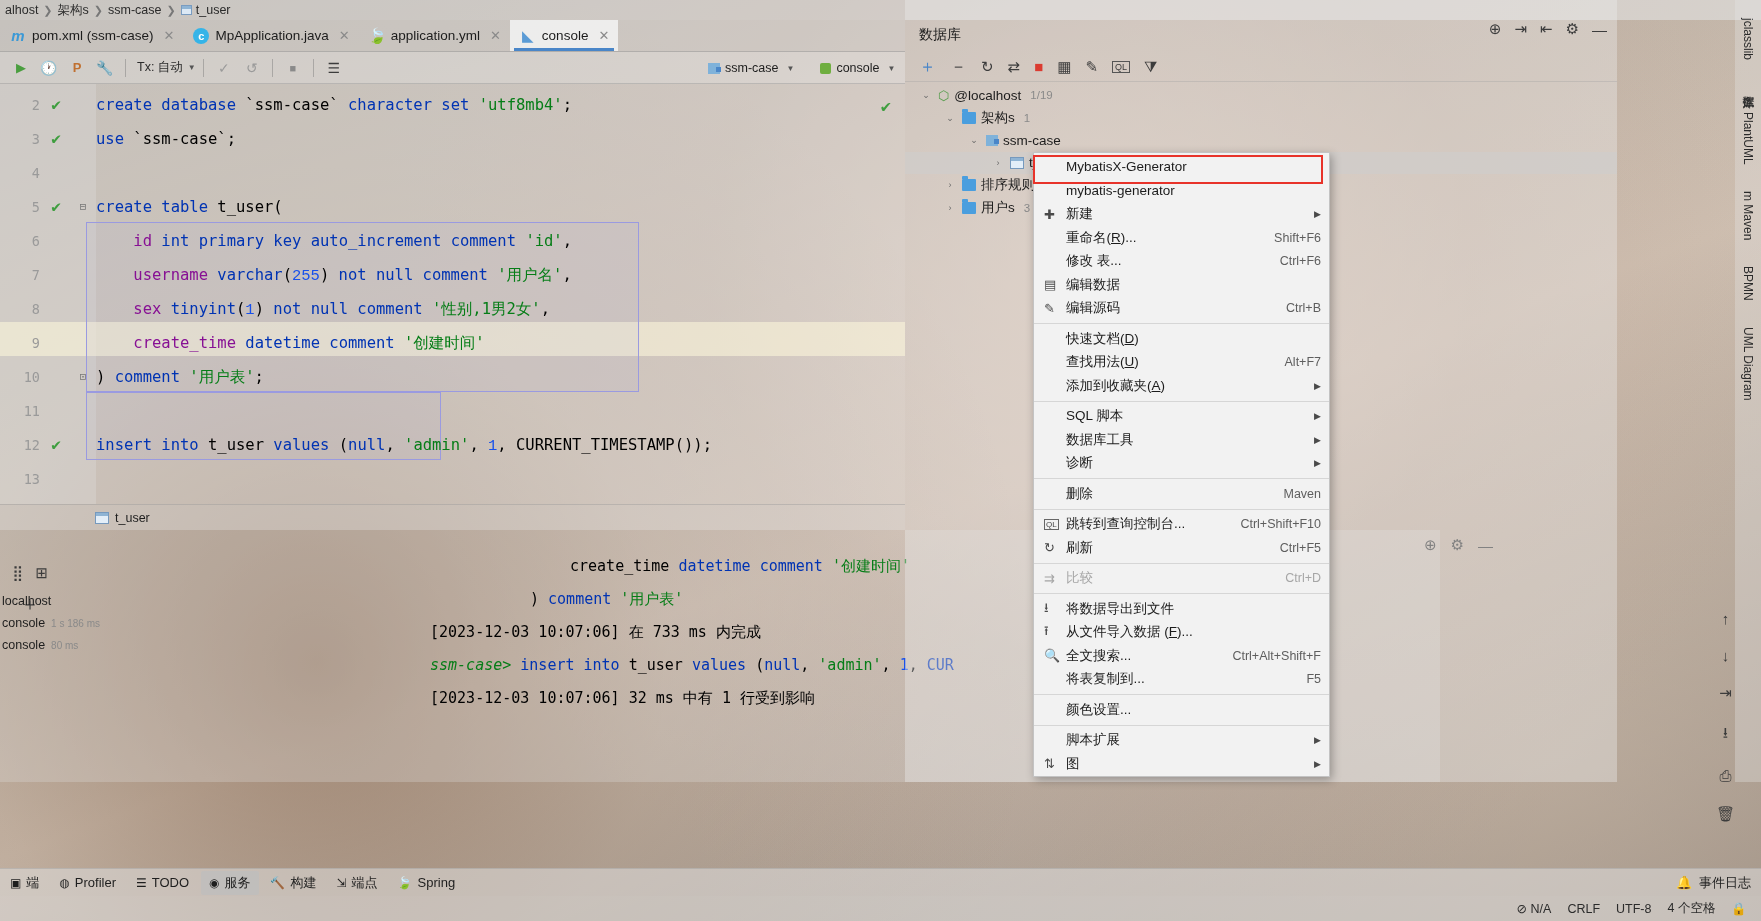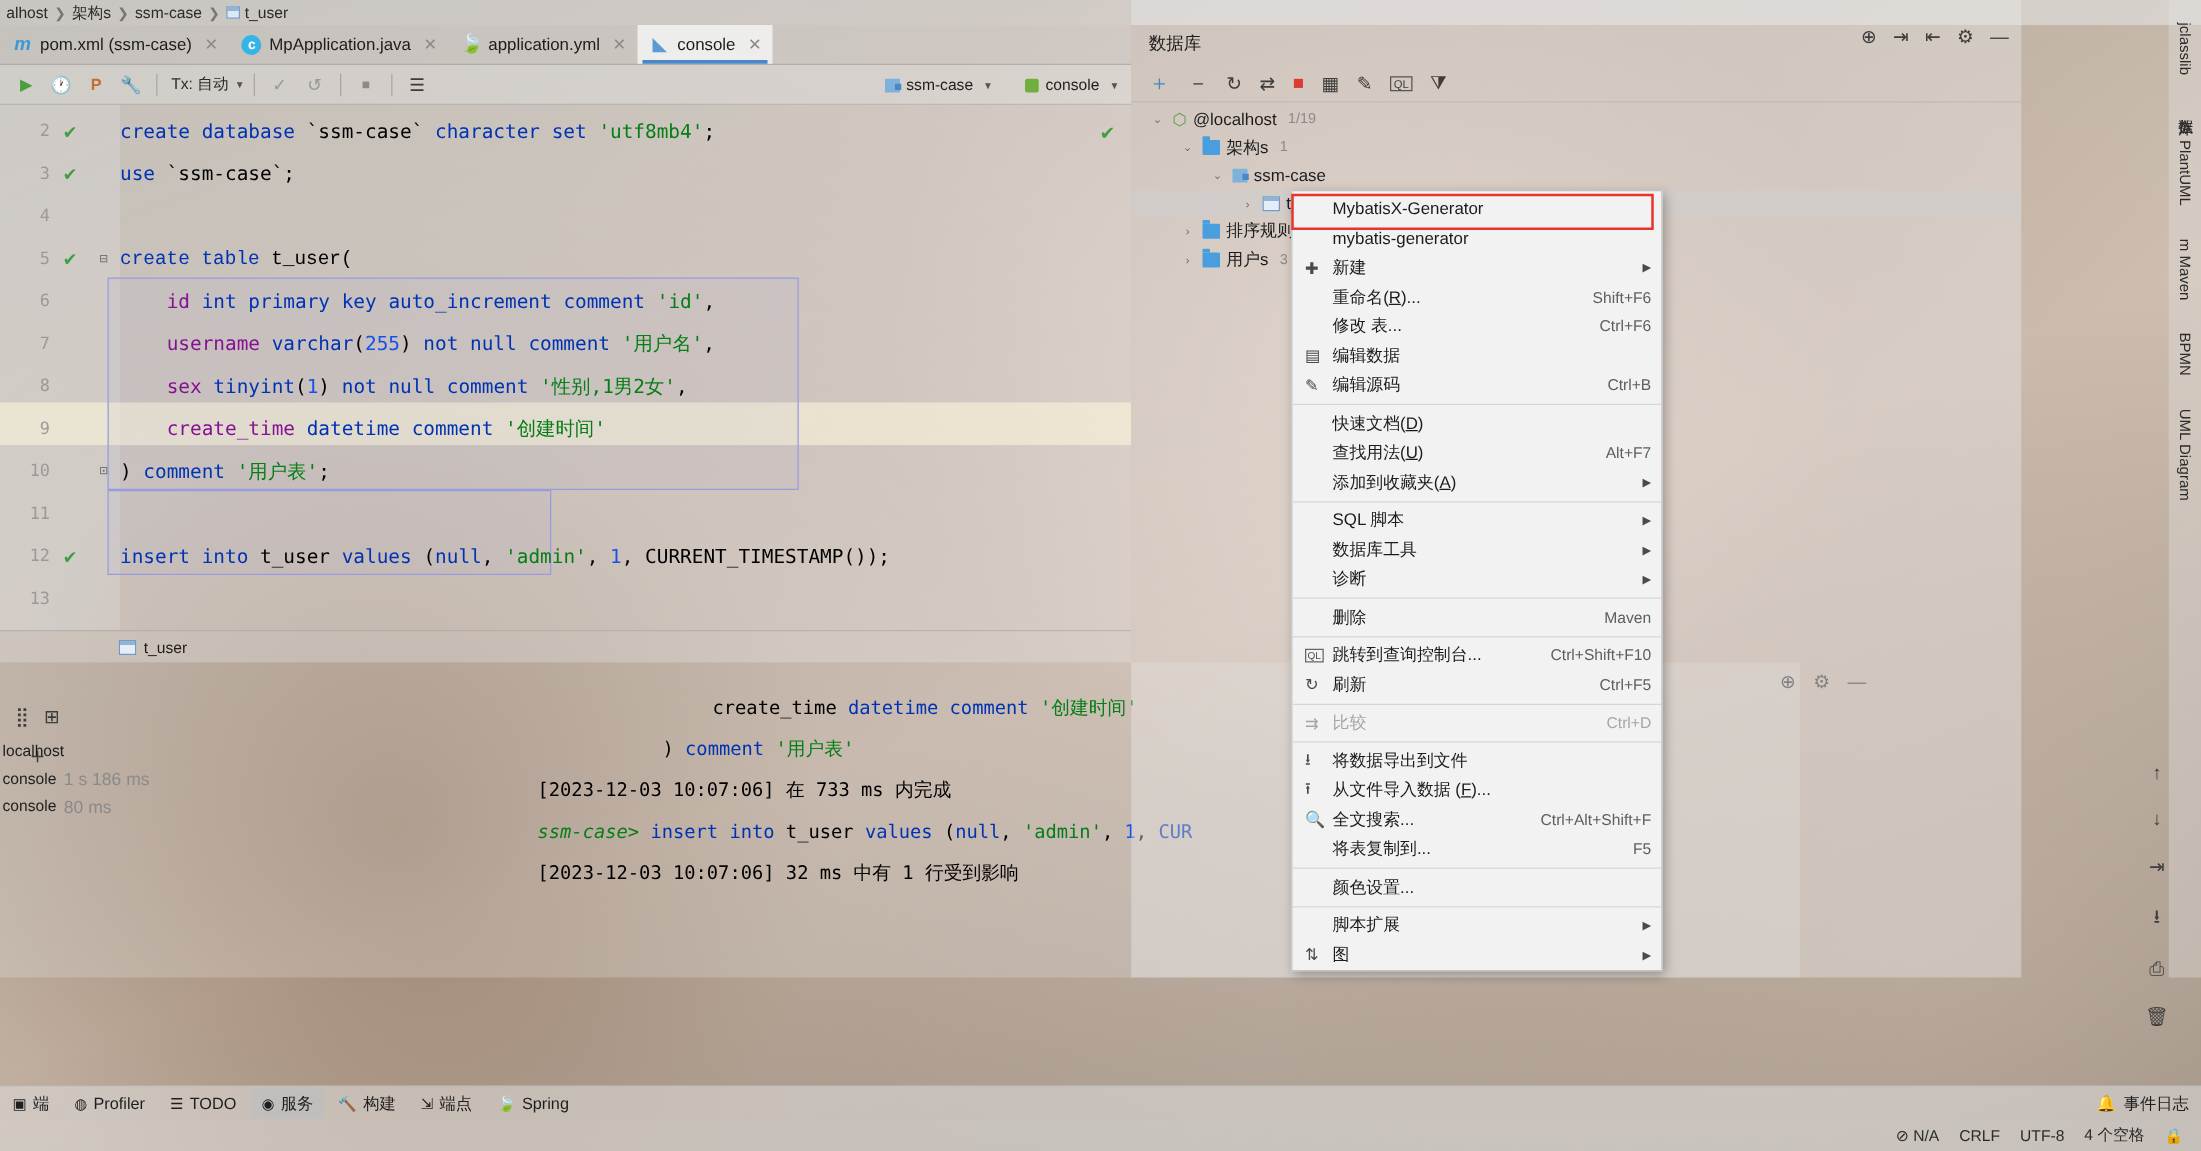--- a/index.html
+++ b/index.html
@@ -110,21 +110,21 @@
     position: absolute; left: 48px; width: 16px; text-align: center;
     color: #3f9e3f; font-weight: bold; font-size: 16px; line-height: 34px;
   }
   .fold {
     position: absolute; left: 76px; width: 14px; text-align: center;
     color: #777; font-size: 11px; line-height: 34px;
   }
   .k  { color: #0033b3; }       
   .id { color: #000000; }
   .st { color: #067d17; }       
-  .nm { color: #1750eb; }       
+  .nm { color: #1750eb; font-family: Liberation Mono, monospace; }       
   .col{ color: #871094; }       
   .fn { color: #000000; }
   .pl { color: #000000; }
   .stmt-box {
     position: absolute; border: 1px solid #9a9ae0; background: rgba(175,175,230,0.10);
     pointer-events: none;
   }
   .cur-line {
     position: absolute; left: 0; right: 0; height: 34px;
     background: rgba(255,250,220,0.55);
@@ -150,21 +150,21 @@
   }
   .bp-toolbar-left {
     position: absolute; left: 0; top: 26px; width: 60px; height: 226px;
     display: flex; flex-direction: column; align-items: center; gap: 10px; padding-top: 8px;
   }
   .bp-tree {
     position: absolute; left: 0; top: 60px; width: 420px;
     font-size: 12.5px; color: #1e1e1e;
   }
   .bp-tree-row { height: 22px; display: flex; align-items: center; gap: 6px; padding-left: 2px; white-space: nowrap; }
-  .bp-time { color: #8a8a8a; font-size: 14px; }
+  .bp-time { color: #8a8a8a; font-size: 10px; }
   .bp-out {
     position: absolute; left: 410px; top: 20px; right: 0; bottom: 0;
     font-family: "DejaVu Sans Mono", monospace; font-size: 15px;
     color: #000; padding-left: 10px; overflow: hidden;
   }
   .bp-line { height: 33px; line-height: 33px; white-space: pre; }
 
   .bp-icons-right {
     position: absolute; right: 258px; top: 530px; display: flex; gap: 14px;
     align-items: center; height: 30px; padding-right: 10px;
@@ -357,21 +357,21 @@
         <div class="gmark" style="top: 4px;">✔</div>
         <div class="cl" style="top: 4px; left: 96px;"><span class="k">create</span><span class="pl"> </span><span class="k">database</span><span class="pl"> </span><span class="id">`ssm-case`</span><span class="pl"> </span><span class="k">character</span><span class="pl"> </span><span class="k">set</span><span class="pl"> </span><span class="st">'utf8mb4'</span><span class="pl">;</span></div>
         <div class="lnum" style="top: 38px;">3</div>
         <div class="gmark" style="top: 38px;">✔</div>
         <div class="cl" style="top: 38px; left: 96px;"><span class="k">use</span><span class="pl"> </span><span class="id">`ssm-case`</span><span class="pl">;</span></div>
         <div class="lnum" style="top: 72px;">4</div>
         <div class="cl" style="top: 72px; left: 96px;"></div>
         <div class="lnum" style="top: 106px;">5</div>
         <div class="gmark" style="top: 106px;">✔</div>
         <div class="fold" style="top: 106px;">⊟</div>
-        <div class="cl" style="top: 106px; left: 96px; font-family: Liberation Mono, monospace;"><span class="k">create</span><span class="pl"> </span><span class="k">table</span><span class="pl"> </span><span class="id">t_user</span><span class="pl">(</span></div>
+        <div class="cl" style="top: 106px; left: 96px;"><span class="k">create</span><span class="pl"> </span><span class="k">table</span><span class="pl"> </span><span class="id">t_user</span><span class="pl">(</span></div>
         <div class="lnum" style="top: 140px;">6</div>
         <div class="cl" style="top: 140px; left: 96px;"><span class="pl">    </span><span class="col">id</span><span class="pl"> </span><span class="k">int</span><span class="pl"> </span><span class="k">primary</span><span class="pl"> </span><span class="k">key</span><span class="pl"> </span><span class="k">auto_increment</span><span class="pl"> </span><span class="k">comment</span><span class="pl"> </span><span class="st">'id'</span><span class="pl">,</span></div>
         <div class="lnum" style="top: 174px;">7</div>
         <div class="cl" style="top: 174px; left: 96px;"><span class="pl">    </span><span class="col">username</span><span class="pl"> </span><span class="k">varchar</span><span class="pl">(</span><span class="nm">255</span><span class="pl">)</span><span class="pl"> </span><span class="k">not</span><span class="pl"> </span><span class="k">null</span><span class="pl"> </span><span class="k">comment</span><span class="pl"> </span><span class="st">'用户名'</span><span class="pl">,</span></div>
         <div class="lnum" style="top: 208px;">8</div>
         <div class="cl" style="top: 208px; left: 96px;"><span class="pl">    </span><span class="col">sex</span><span class="pl"> </span><span class="k">tinyint</span><span class="pl">(</span><span class="nm">1</span><span class="pl">)</span><span class="pl"> </span><span class="k">not</span><span class="pl"> </span><span class="k">null</span><span class="pl"> </span><span class="k">comment</span><span class="pl"> </span><span class="st">'性别,1男2女'</span><span class="pl">,</span></div>
         <div class="lnum" style="top: 242px;">9</div>
         <div class="cl" style="top: 242px; left: 96px;"><span class="pl">    </span><span class="col">create_time</span><span class="pl"> </span><span class="k">datetime</span><span class="pl"> </span><span class="k">comment</span><span class="pl"> </span><span class="st">'创建时间'</span></div>
         <div class="lnum" style="top: 276px;">10</div>
         <div class="fold" style="top: 276px;">⊡</div>

